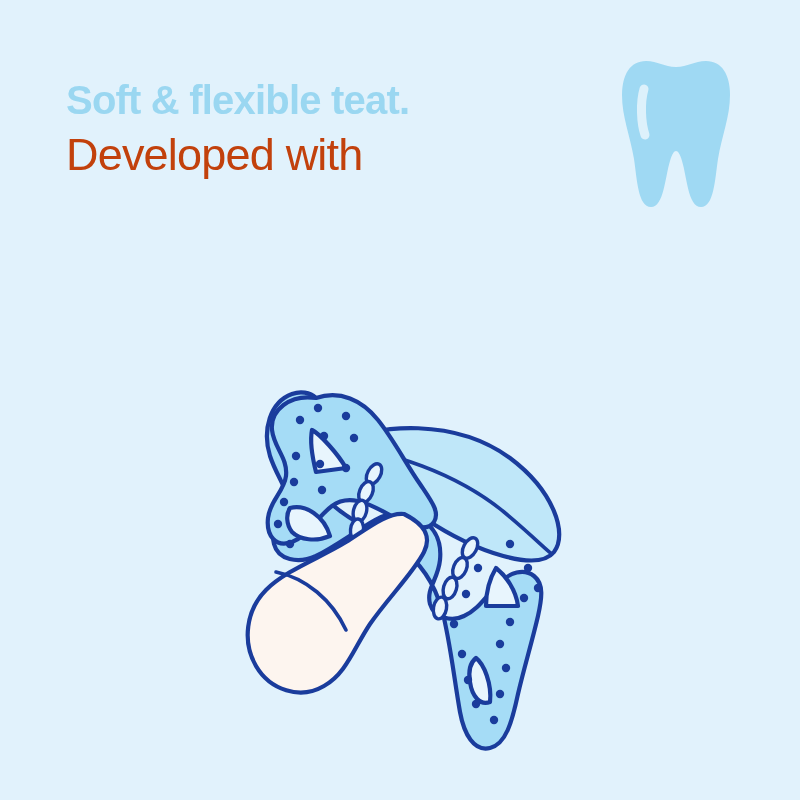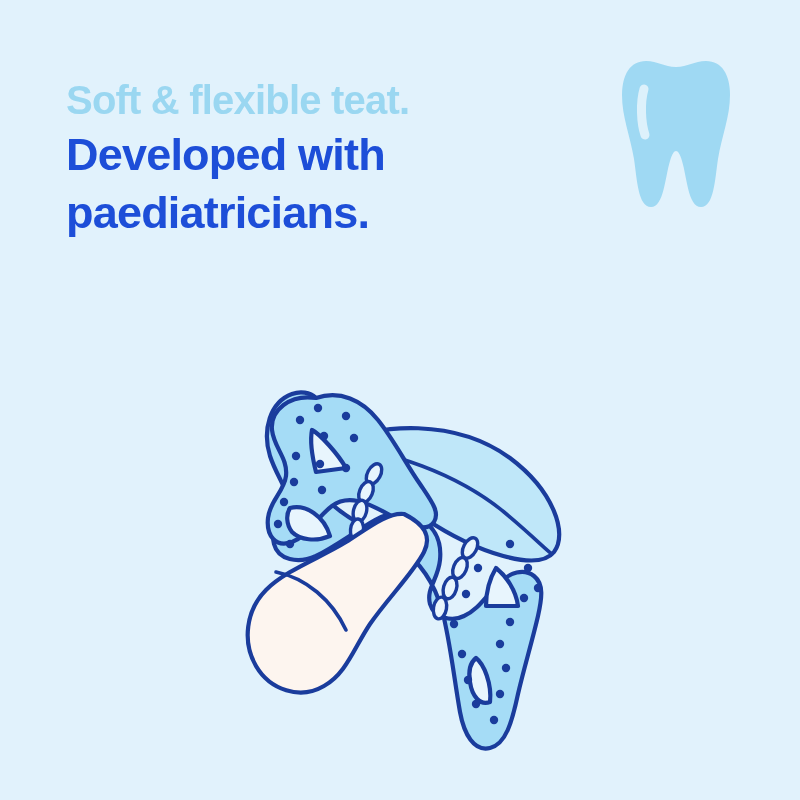--- a/index.html
+++ b/index.html
@@ -31,22 +31,22 @@
   }
   #eyebrow-line {
     font-size: 40px;
     line-height: 52px;
     font-weight: 700;
     color: #9ad7f1;
   }
   .headline-line {
     font-size: 45px;
     line-height: 58px;
-    font-weight: 700;
-    color: #1d4ed8;
+    font-weight: 400;
+    color: #c2410c;
   }
 
   
   #tooth-icon {
     position: absolute;
     left: 620px;
     top: 55px;
     width: 112px;
     height: 158px;
   }
@@ -61,21 +61,20 @@
   }
 </style>
 </head>
 <body>
 
 <div id="poster">
 
   <div id="headline-block">
     <span class="line" id="eyebrow-line">Soft &amp; flexible teat.</span>
     <span class="line headline-line">Developed with</span>
-    <span class="line headline-line">paediatricians.</span>
   </div>
 
   <svg id="tooth-icon" viewBox="0 0 112 158">
     <path d="M56 12
              C 44 12, 38 6, 26 6
              C 10 6, 2 20, 2 40
              C 2 62, 10 80, 14 104
              C 17 124, 18 152, 31 152
              C 44 152, 45 122, 50 106
              C 52 99, 54 96, 56 96

